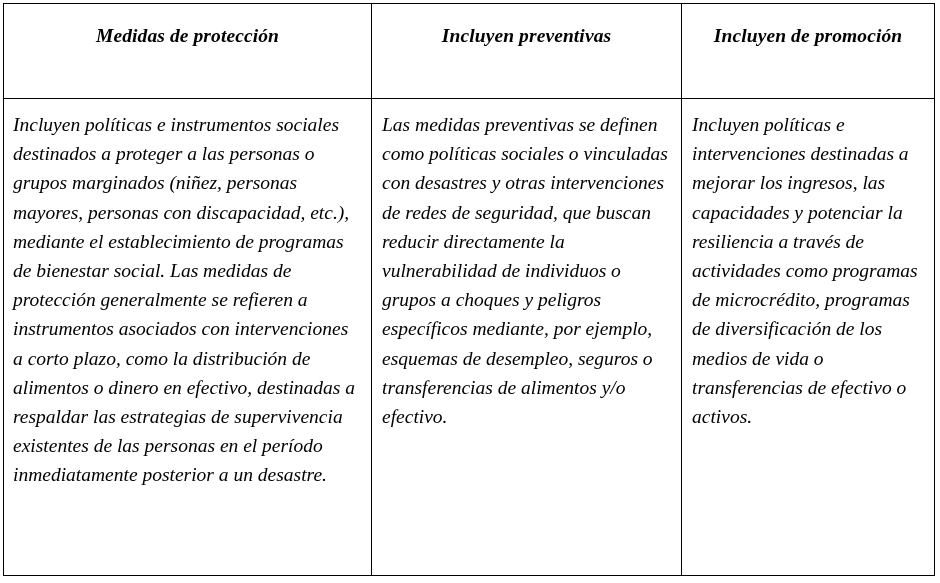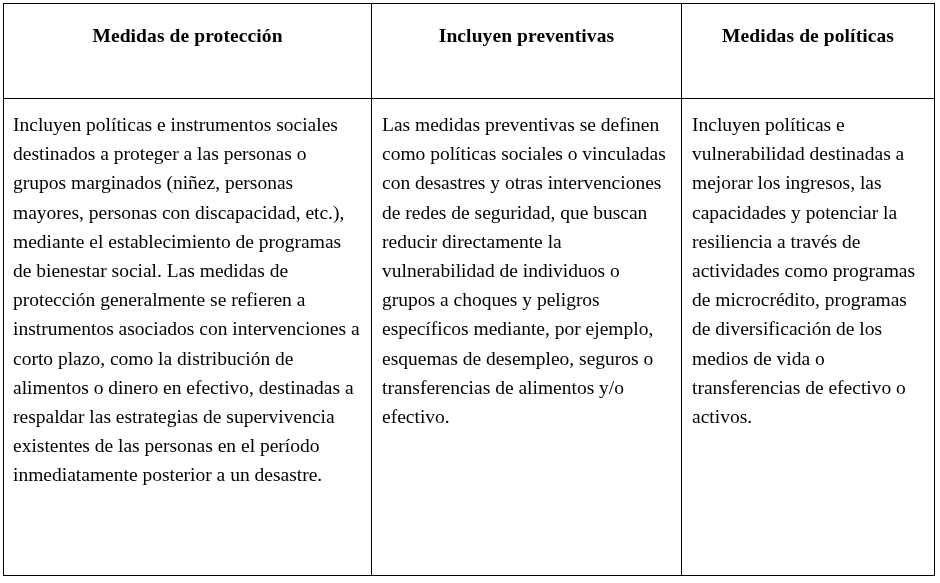--- a/index.html
+++ b/index.html
@@ -31,20 +31,21 @@
     border-collapse: collapse;
     table-layout: fixed;
     border: 1.4px solid #000000;
   }
 
   table.measures-table td {
     border: 1.4px solid #000000;
     padding: 0;
     vertical-align: top;
     background: #ffffff;
+    font-style: italic;
   }
 
   
   col.col-proteccion { width: 368px; }
   col.col-preventivas { width: 310px; }
   col.col-promocion  { width: 253px; }
 
   
   tr.header-row td {
     height: 94px;
@@ -87,31 +88,31 @@
     </colgroup>
     <thead>
       <tr class="header-row">
         <td>
           <div class="header-cell-inner">Medidas de protección</div>
         </td>
         <td>
           <div class="header-cell-inner">Incluyen preventivas</div>
         </td>
         <td>
-          <div class="header-cell-inner">Medidas de políticas</div>
+          <div class="header-cell-inner">Incluyen de promoción</div>
         </td>
       </tr>
     </thead>
     <tbody>
       <tr class="body-row">
         <td>
           <div class="body-cell-inner col-1">Incluyen políticas e instrumentos sociales destinados a proteger a las personas o grupos marginados (niñez, personas mayores, personas con discapacidad, etc.), mediante el establecimiento de programas de bienestar social. Las medidas de protección generalmente se refieren a instrumentos asociados con intervenciones a corto plazo, como la distribución de alimentos o dinero en efectivo, destinadas a respaldar las estrategias de supervivencia existentes de las personas en el período inmediatamente posterior a un desastre.</div>
         </td>
         <td>
           <div class="body-cell-inner col-2">Las medidas preventivas se definen como políticas sociales o vinculadas con desastres y otras intervenciones de redes de seguridad, que buscan reducir directamente la vulnerabilidad de individuos o grupos a choques y peligros específicos mediante, por ejemplo, esquemas de desempleo, seguros o transferencias de alimentos y/o efectivo.</div>
         </td>
         <td>
-          <div class="body-cell-inner col-3">Incluyen políticas e vulnerabilidad destinadas a mejorar los ingresos, las capacidades y potenciar la resiliencia a través de actividades como programas de microcrédito, programas de diversificación de los medios de vida o transferencias de efectivo o activos.</div>
+          <div class="body-cell-inner col-3">Incluyen políticas e intervenciones destinadas a mejorar los ingresos, las capacidades y potenciar la resiliencia a través de actividades como programas de microcrédito, programas de diversificación de los medios de vida o transferencias de efectivo o activos.</div>
         </td>
       </tr>
     </tbody>
   </table>
 </div>
 
 </body></html>

